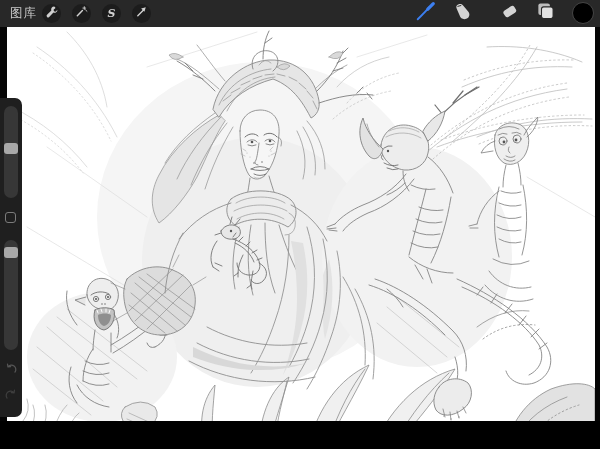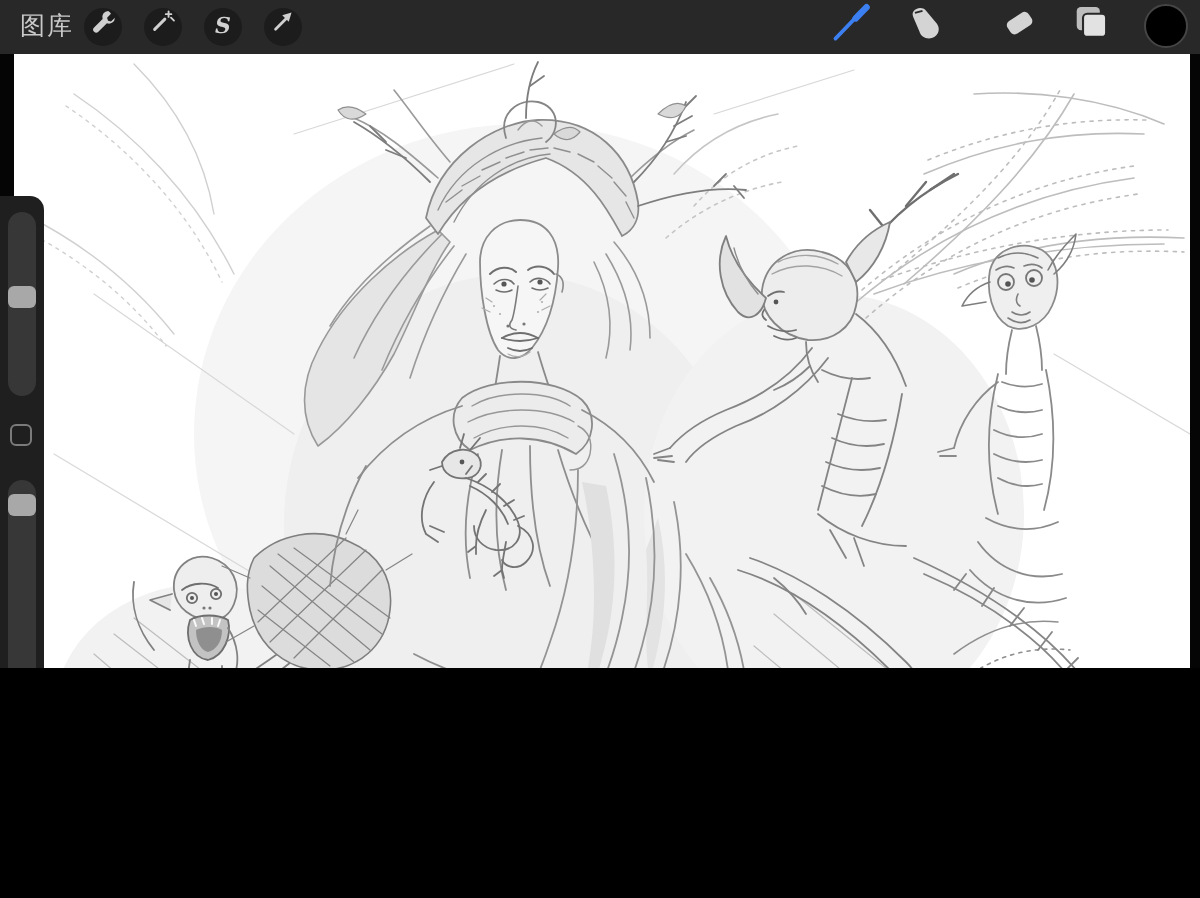--- a/index.html
+++ b/index.html
@@ -1,16 +1,16 @@
 <!DOCTYPE html>
 <html><head>
 <meta charset="utf-8">
 <style>
   html,body{margin:0;padding:0;background:#000;}
-  .screen{position:relative;width:600px;height:334px;background:#050505;overflow:hidden;
+  .screen{position:relative;width:600px;height:421px;background:#050505;overflow:hidden;
           font-family:"Liberation Sans", sans-serif;-webkit-font-smoothing:antialiased;}
   
   .toolbar{position:absolute;left:0;top:0;width:600px;height:27px;background:#282828;z-index:30;}
   .gallery{position:absolute;left:10px;top:0;height:27px;line-height:27px;color:#c9c9c9;
            font-size:12.5px;letter-spacing:1px;cursor:default;}
   .tool-circle{position:absolute;top:3.5px;width:19px;height:19px;border-radius:50%;
                background:#1c1c1c;display:flex;align-items:center;justify-content:center;}
   .tc1{left:42px}.tc2{left:72px}.tc3{left:102px}.tc4{left:132px}
   .s-glyph{color:#d2d2d2;font-size:11px;font-style:italic;font-weight:bold;
            font-family:"DejaVu Serif", serif;transform:translateY(-0.5px);}

